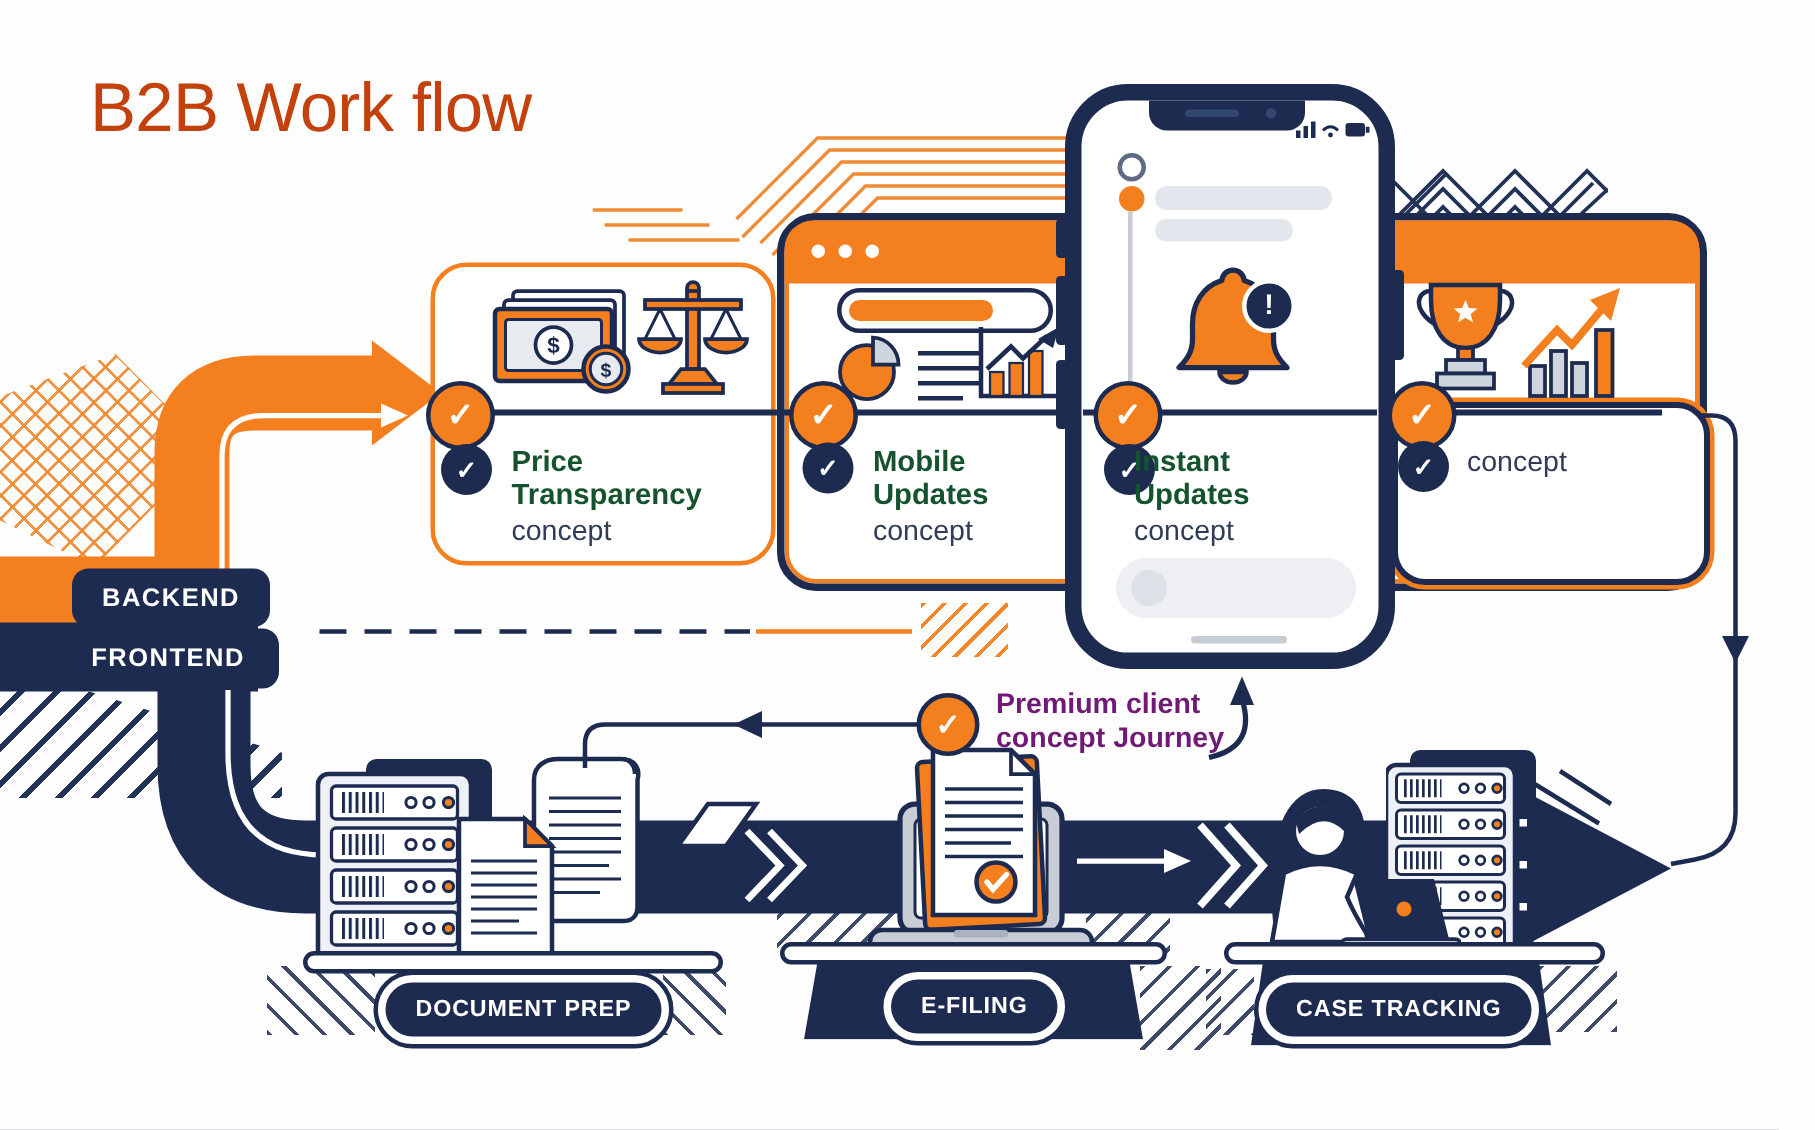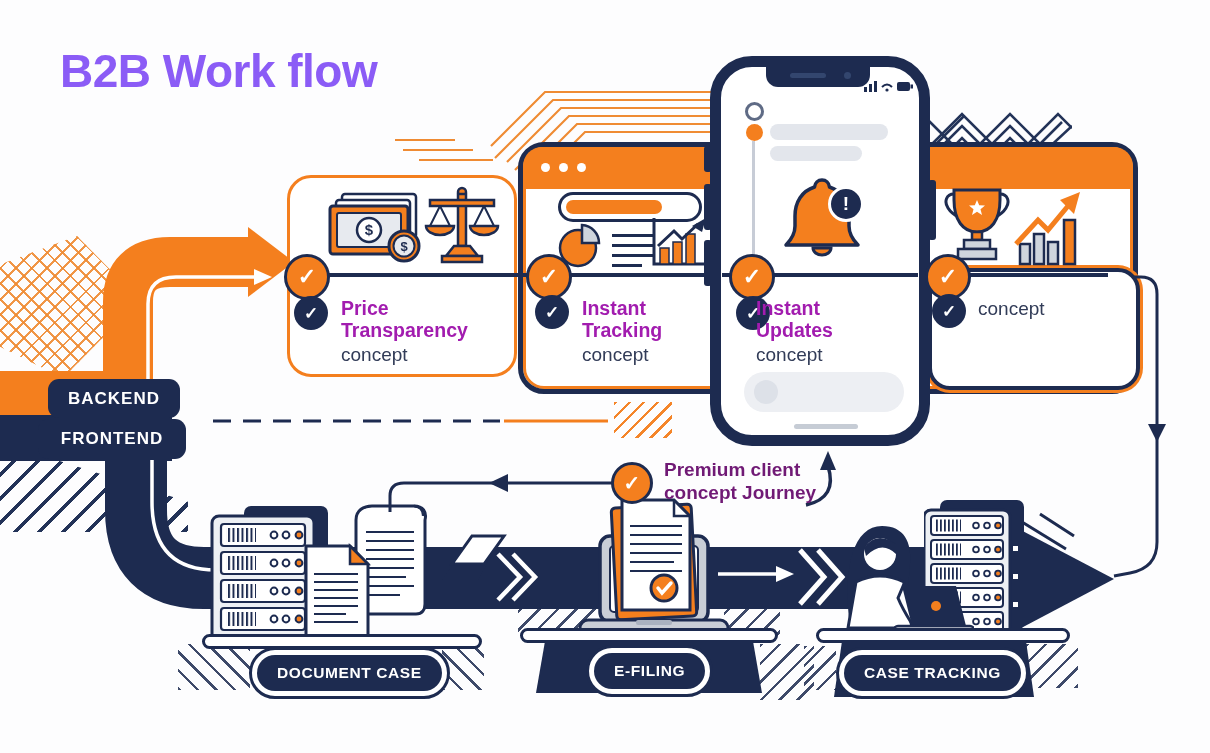--- a/index.html
+++ b/index.html
@@ -5,37 +5,37 @@
   :root{
     --navy:#1d2b50; --navy2:#233358; --orange:#f47f1e; --orange2:#ef8b33;
     --gray:#cfd5dd; --lgray:#e3e6ec; --paper:#edf0f4;
   }
   *{box-sizing:border-box;margin:0;padding:0}
   body{background:#9aa0ab;font-family:"Liberation Sans",sans-serif}
   #stage{position:relative;width:1210px;height:753px;background:#fdfdfe;overflow:hidden;margin:0 auto}
   .abs{position:absolute}
   .z1{z-index:1}.z2{z-index:2}.z3{z-index:3}.z4{z-index:4}.z5{z-index:5}.z6{z-index:6}
   .z9{z-index:9}.z10{z-index:10}.z11{z-index:11}.z12{z-index:12}
-  .title{font-size:46px;font-weight:700;letter-spacing:-.5px;color:#8b5cf6}
+  .title{font-size:46px;font-weight:400;letter-spacing:-.5px;color:#c2410c}
   .tagpill{background:var(--navy);color:#fff;font-weight:700;letter-spacing:1px;
     font-size:17px;display:flex;align-items:center;justify-content:center;border-radius:11px}
   .card1{background:#fff;border:3px solid var(--orange);border-radius:24px}
   .browser{background:#fff;border:5px solid var(--navy);border-radius:26px;
     box-shadow:inset 0 0 0 3px var(--orange)}
   .bheader{position:absolute;left:0;right:0;top:0;height:42px;background:var(--orange);
     border-radius:19px 19px 0 0}
   .bdot{position:absolute;width:9px;height:9px;border-radius:50%;background:#fff;top:16px}
   .panel4{background:#fff;border:4px solid var(--navy);border-radius:22px;
     box-shadow:0 0 0 3px var(--orange)}
   .tline{background:var(--navy)}
   .chk{border-radius:50%;background:var(--orange);border:3px solid var(--navy);
     display:flex;align-items:center;justify-content:center;color:#fff;font-weight:800}
   .chk.big{width:46px;height:46px;font-size:22px}
   .chk.navy{background:var(--navy);border:none;width:34px;height:34px;font-size:17px}
-  .ctext .nm{font-size:19.5px;font-weight:800;color:#a21caf;line-height:1.14;width:150px}
+  .ctext .nm{font-size:19.5px;font-weight:800;color:#14532d;line-height:1.14;width:150px}
   .ctext .sb{font-size:19px;color:#323c58;margin-top:3px}
   .phone{background:#fff;border:11px solid var(--navy);border-radius:42px}
   .pill{background:#fff;border:3px solid var(--navy);border-radius:28px;padding:5px}
   .pill-in{background:var(--navy);color:#fff;border-radius:22px;padding:9px 20px;
     font-weight:700;font-size:15.5px;letter-spacing:.6px;white-space:nowrap}
   .desk{background:#fff;border:3px solid var(--navy);border-radius:8px}
   .plat{background:var(--navy);clip-path:polygon(4% 0,96% 0,100% 100%,0 100%)}
   .h45{background:repeating-linear-gradient(45deg,rgba(29,43,80,.85) 0 2.5px,transparent 2.5px 13px)}
   .h135{background:repeating-linear-gradient(135deg,rgba(29,43,80,.85) 0 2.5px,transparent 2.5px 13px)}
   .h135o{background:repeating-linear-gradient(135deg,rgba(244,127,30,.95) 0 2.5px,transparent 2.5px 10px)}
@@ -353,21 +353,21 @@
     <rect x="74" y="110" width="80" height="9" rx="4" fill="#ccd1d9" stroke="#1d2b50" stroke-width="2.5"></rect>
   </svg>
 
   <div class="abs z4 desk" style="left:202px;top:634px;width:280px;height:15px"></div>
   <div class="abs z4 desk" style="left:520px;top:628px;width:258px;height:15px"></div>
   <div class="abs z4 desk" style="left:816px;top:628px;width:254px;height:15px"></div>
   <div class="abs z4 plat" style="left:536px;top:641px;width:226px;height:52px"></div>
   <div class="abs z4 plat" style="left:834px;top:641px;width:200px;height:56px"></div>
 
   <div class="abs z6 pill" style="left:249px;top:647px">
-    <div class="pill-in">DOCUMENT CASE</div>
+    <div class="pill-in">DOCUMENT PREP</div>
   </div>
   <div class="abs z6 pill" style="left:836px;top:647px">
     <div class="pill-in">CASE TRACKING</div>
   </div>
   <div class="abs z6 pill" style="left:586px;top:645px">
     <div class="pill-in">E-FILING</div>
   </div>
 
   <div class="abs z12 chk" style="left:611px;top:462px;width:42px;height:42px;font-size:20px">
       <span>✓</span>
@@ -430,21 +430,21 @@
       <span>✓</span>
     </div>
   <div class="abs z12 ctext" style="left:341px;top:297px">
     <div class="nm">Price Transparency</div>
     <div class="sb">concept</div>
   </div>
   <div class="abs z12 chk navy" style="left:535px;top:295px">
       <span>✓</span>
     </div>
   <div class="abs z12 ctext" style="left:582px;top:297px">
-    <div class="nm" style="width:110px">Instant Tracking</div>
+    <div class="nm" style="width:110px">Mobile Updates</div>
     <div class="sb">concept</div>
   </div>
   <div class="abs z12 chk navy" style="left:736px;top:296px">
       <span>✓</span>
     </div>
   <div class="abs z12 ctext" style="left:756px;top:297px">
     <div class="nm" style="width:110px">Instant Updates</div>
     <div class="sb">concept</div>
   </div>
   <div class="abs z12 chk navy" style="left:932px;top:294px">

